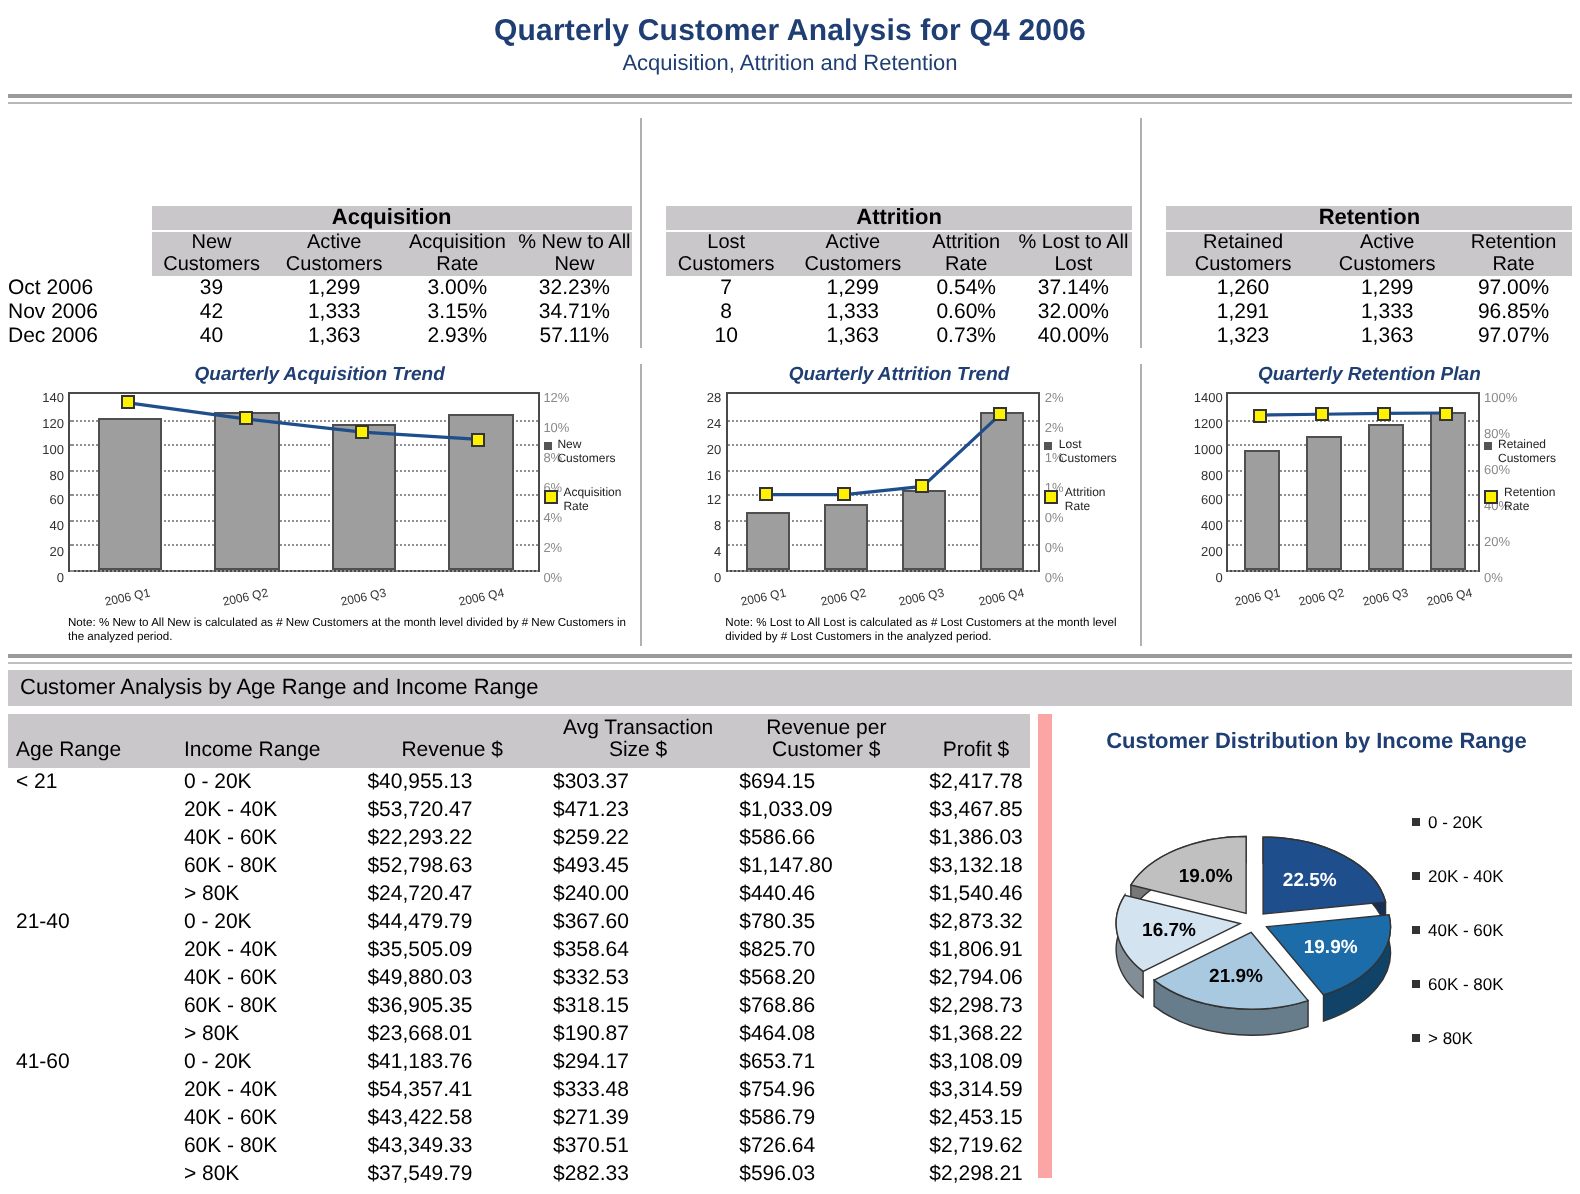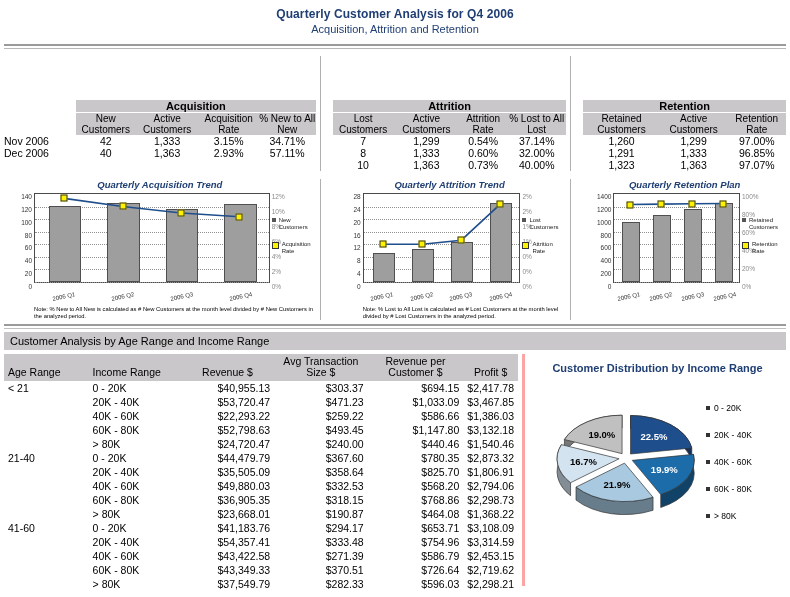--- a/index.html
+++ b/index.html
@@ -4,21 +4,21 @@
 <style>
   html,body{margin:0;padding:0;}
   body{
     width:790px;height:597px;overflow:hidden;background:#ffffff;
     font-family:"Liberation Sans", sans-serif;color:#000;
   }
   .page{position:relative;width:790px;height:597px;}
 
   
   .title{
-    text-align:center;font-size:12px;font-weight:bold;color:#1F3E73;
+    text-align:center;font-size:15px;font-weight:bold;color:#1F3E73;
     padding-top:7px;letter-spacing:.1px;
   }
   .subtitle{
     text-align:center;font-size:11px;color:#1F3E73;padding-top:2px;font-weight:normal;
   }
   .rule{
     margin:9px 4px 0 4px;border-top:2px solid #9a9a9a;border-bottom:1px solid #b8b8b8;height:2px;
   }
   .perf-band{
     margin:3px 4px 0 4px;background:#c9c7c9;height:19px;display:flex;align-items:center;
@@ -101,23 +101,23 @@
   table.cust thead th{
     background:#c9c7c9;font-weight:normal;font-size:10.5px;line-height:11px;
     padding:2px 4px 3px 4px;vertical-align:bottom;
   }
   th.h-age{text-align:left;}
   th.h-inc{text-align:left;}
   th.h-num{text-align:center;}
   table.cust td{padding:1px 4px;font-size:10.5px;}
   td.c-age{text-align:left;white-space:nowrap;}
   td.c-inc{text-align:left;white-space:nowrap;}
-  td.c-num{text-align:right;white-space:nowrap;}
+  td.c-num{text-align:left;white-space:nowrap;}
   .pie-pane{
-    width:266px;border-left:3px solid #fca5a5;margin-left:4px;position:relative;height:232px;
+    width:266px;border-left:7px solid #fca5a5;margin-left:4px;position:relative;height:232px;
   }
   .pie-title{
     text-align:center;font-size:11px;font-weight:bold;color:#1F3E73;padding-top:8px;
   }
   .pie-area{position:relative;width:200px;height:175px;margin-left:6px;margin-top:4px;}
   .pie-legend{
     position:absolute;right:6px;top:40px;width:78px;font-size:8.5px;line-height:10px;
   }
   .pie-legend .pl{display:flex;align-items:center;height:27px;}
   .pie-legend .pl .dot{width:4px;height:4px;background:#333;margin-right:4px;flex:none;}
@@ -140,20 +140,27 @@
             <tr>
           <td class="spacer-head" style="width:72px"></td>
           <td class="grp-head" colspan="4">Acquisition</td>
         </tr>
         <tr>
           <td class="spacer-head"></td>
           <td class="col-head">New Customers</td>
           <td class="col-head">Active Customers</td>
           <td class="col-head">Acquisition Rate</td>
           <td class="col-head">% New to All New</td>
+        </tr>
+        <tr>
+          <td class="rowlabel">Oct 2006</td>
+          <td class="num">39</td>
+          <td class="num">1,299</td>
+          <td class="num">3.00%</td>
+          <td class="num">32.23%</td>
         </tr>
         <tr>
           <td class="rowlabel">Nov 2006</td>
           <td class="num">42</td>
           <td class="num">1,333</td>
           <td class="num">3.15%</td>
           <td class="num">34.71%</td>
         </tr>
         <tr>
           <td class="rowlabel">Dec 2006</td>

